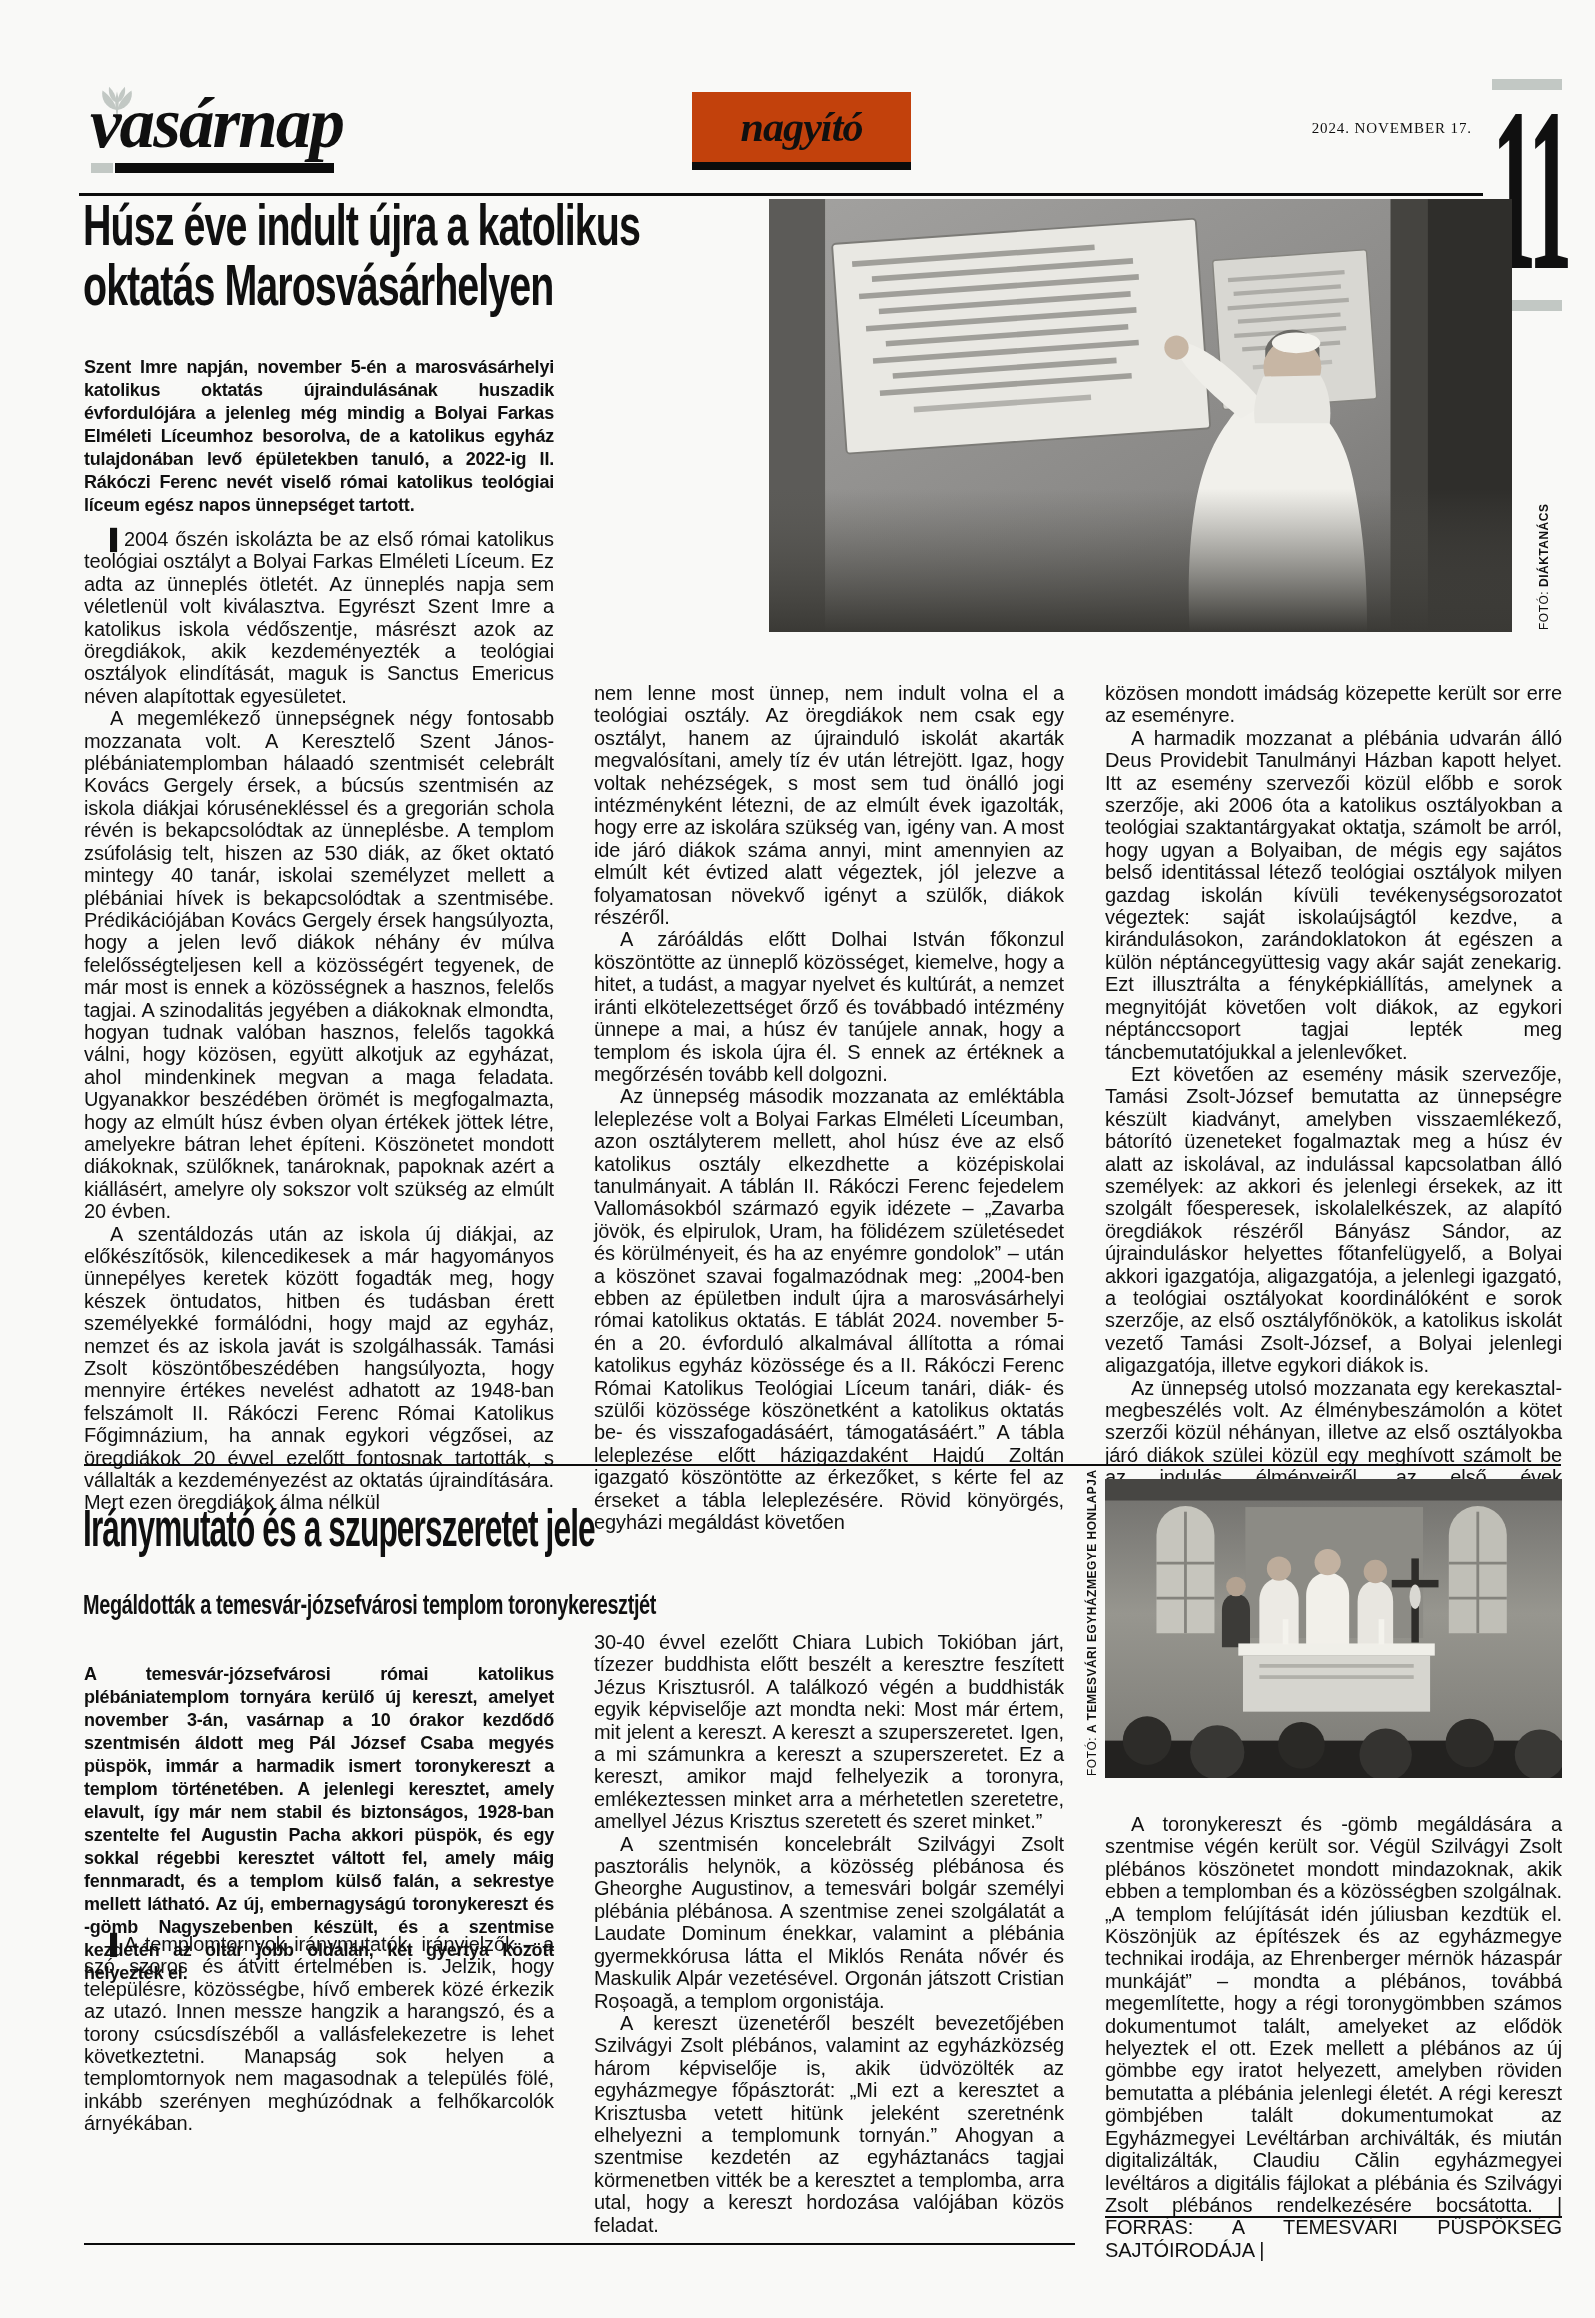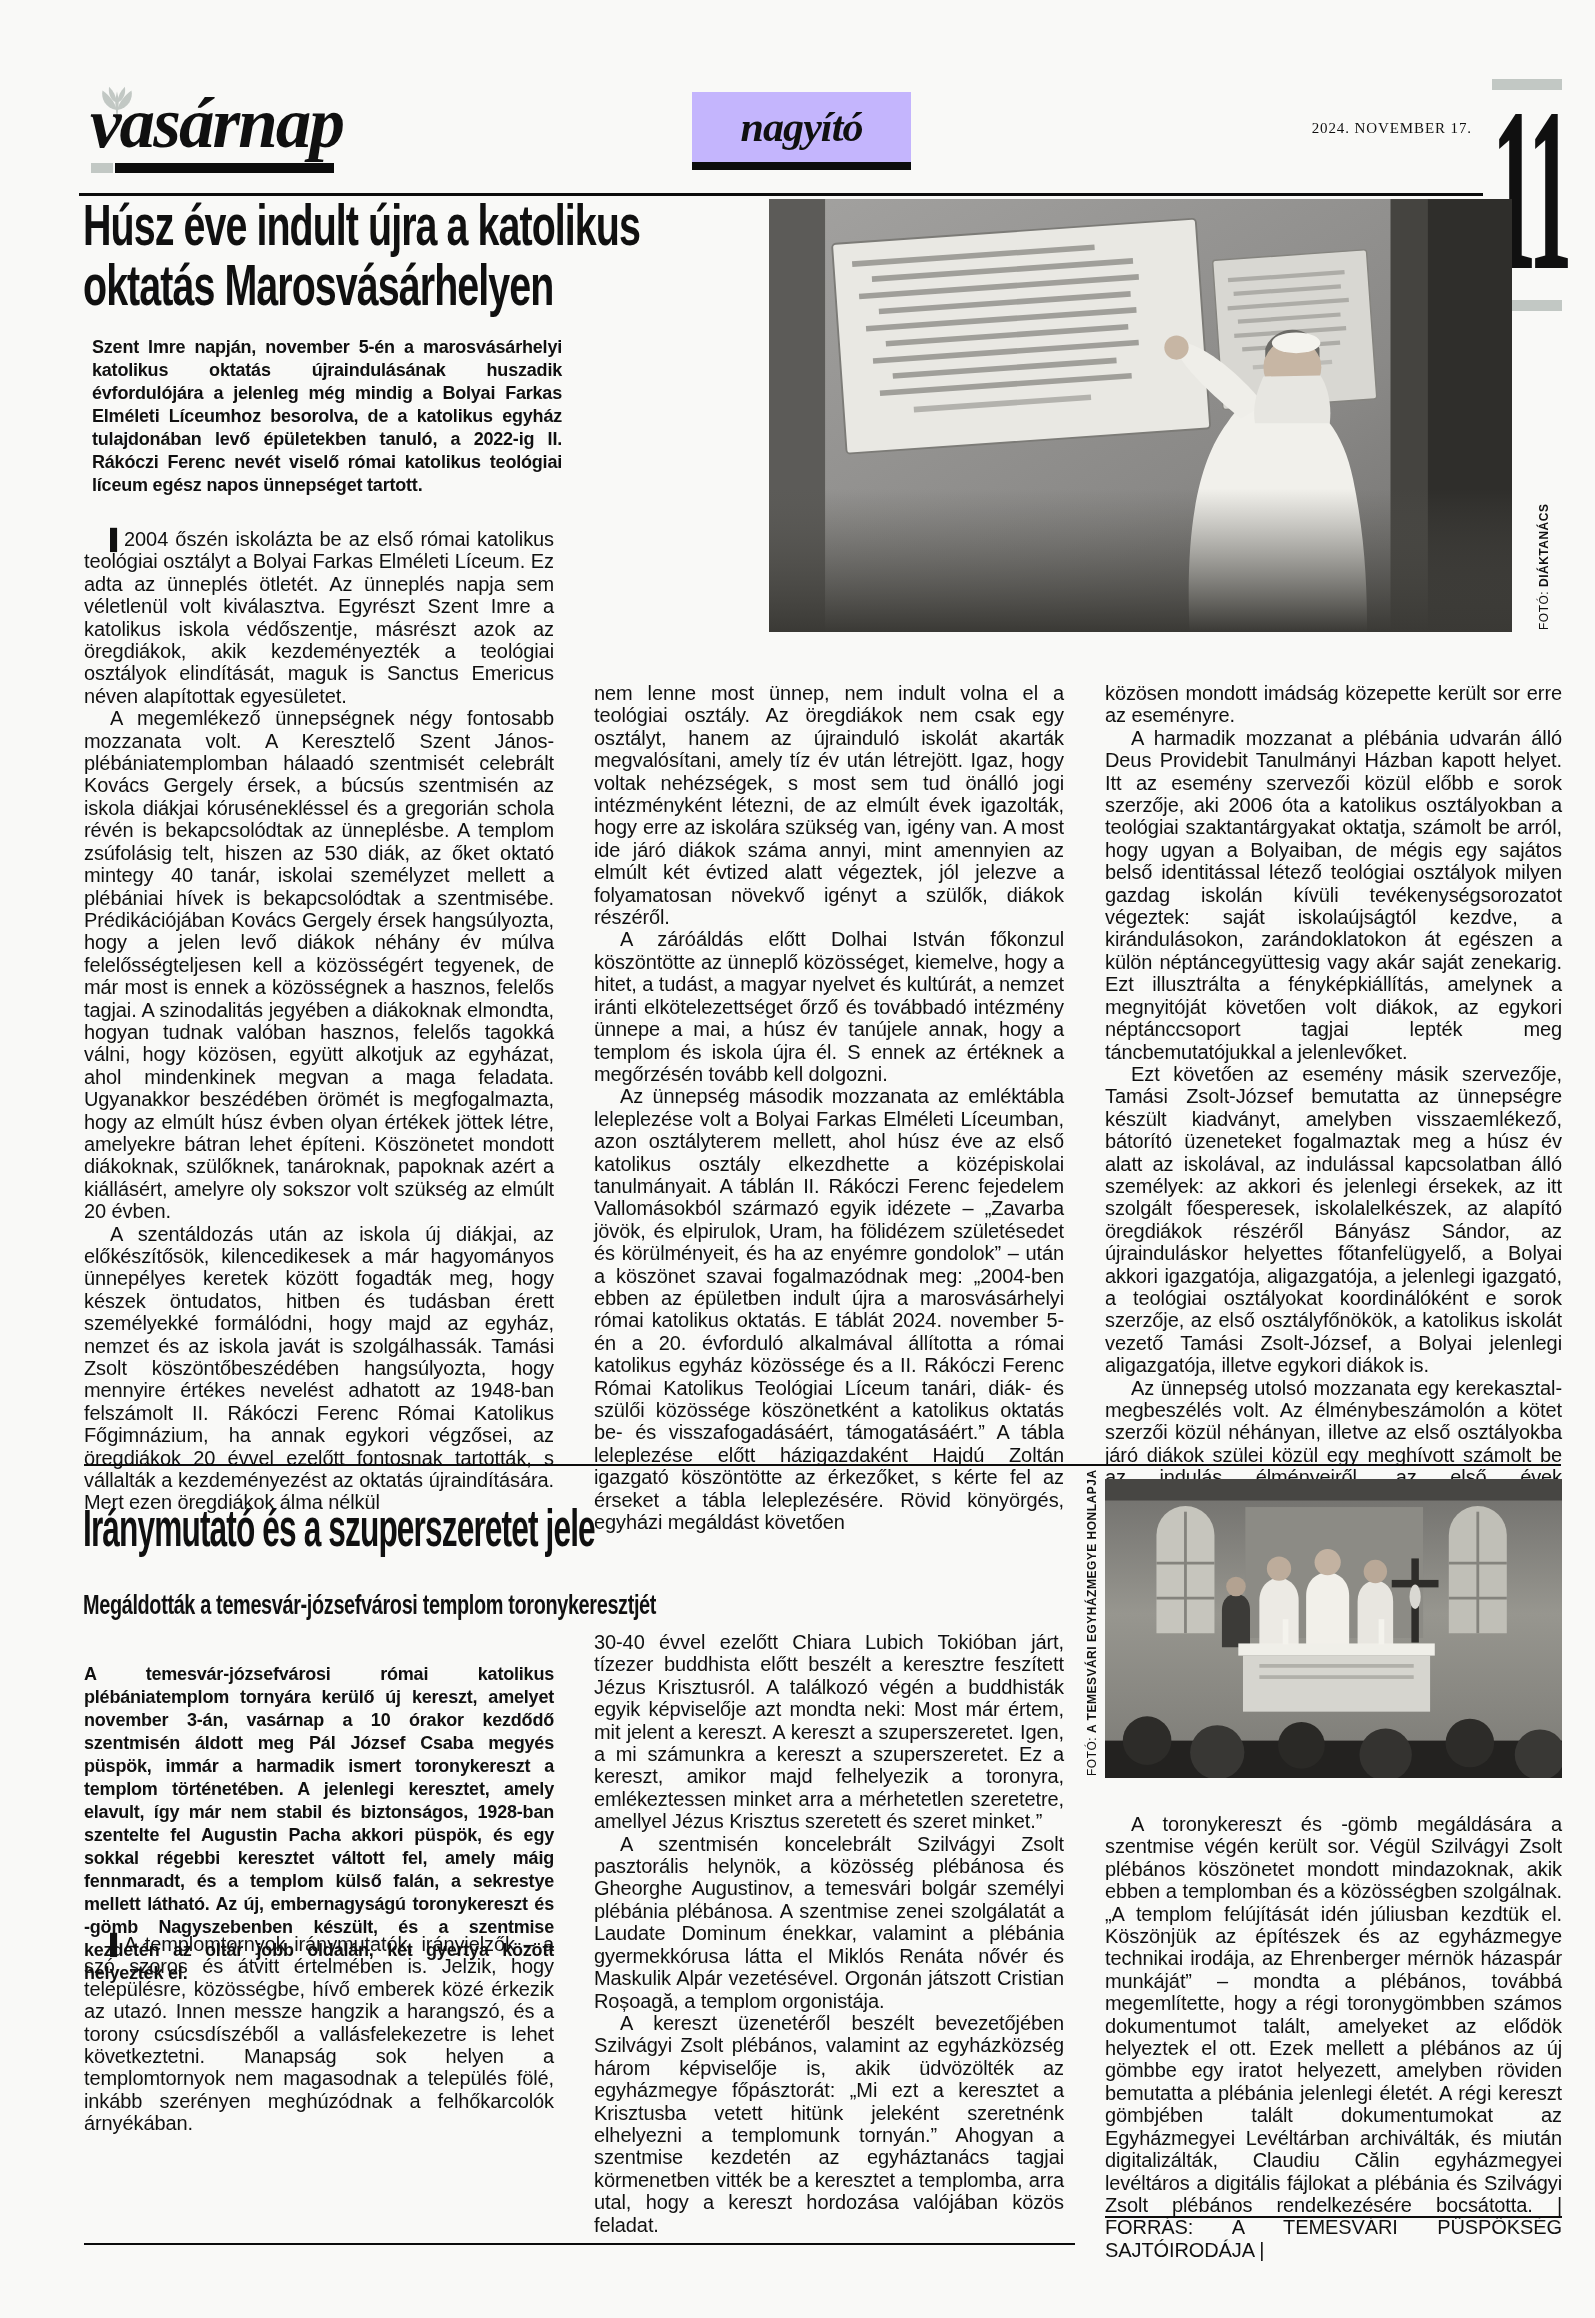--- a/index.html
+++ b/index.html
@@ -12,21 +12,21 @@
   .masthead-ornament { position:absolute; left:96px; top:82px; }
   .masthead-text {
     position:absolute; left:90px; top:84px;
     font-family:"Liberation Serif", serif; font-style:italic; font-weight:bold;
     font-size:71px; line-height:79px; letter-spacing:-1.9px;
   }
   .masthead-sq { position:absolute; left:91px; top:163px; width:22.4px; height:10.3px; background:#c2c8c4; }
   .masthead-bar { position:absolute; left:115px; top:163px; width:219px; height:10.3px; background:#0c0c0c; }
   .section-box {
     position:absolute; left:692px; top:92px; width:219px; height:70px;
-    background:#c4b5fd; display:flex; align-items:center; justify-content:center;
+    background:#c2410c; display:flex; align-items:center; justify-content:center;
   }
   .section-box span {
     font-family:"Liberation Serif", serif; font-style:italic; font-weight:bold;
     font-size:42px; letter-spacing:-0.9px;
   }
   .section-bar { position:absolute; left:692px; top:162px; width:219px; height:8.4px; background:#0c0c0c; }
   .date-text {
     position:absolute; left:1145px; top:120px; width:327px; text-align:right;
     font-family:"Liberation Serif", serif; font-size:15px; letter-spacing:0.9px;
   }
@@ -55,21 +55,21 @@
     position:absolute; left:83px; top:1588px; width:981px;
     font-weight:bold; font-size:28px; line-height:33px; letter-spacing:-0.5px;
     transform:scaleX(0.71); transform-origin:0 0;
   }
 
   
   .lead {
     position:absolute; font-weight:bold; font-size:18px; line-height:23px;
     text-align:justify; letter-spacing:-0.2px;
   }
-  .lead1 { left:84px; top:336px; width:470px;margin-left:8px; }
+  .lead1 { left:84px; top:356px; width:470px; }
   .lead2 { left:84px; top:1631px; width:470px;margin-top:32px; }
   .coltext { position:absolute; font-size:20px; line-height:22.4px; text-align:justify; letter-spacing:-0.1px; }
   .coltext p { margin:0; text-indent:26px; }
   .coltext.cont p:first-child { text-indent:0; }
   .a1c1 { left:84px;  top:528px; width:470px; }
   .a1c2 { left:594px; top:682px; width:470px; }
   .a1c3 { left:1105px; top:682px; width:457px; }
   .a2c1b { left:84px;  top:1933px; width:470px; }
   .a2c2  { left:594px; top:1631px; width:470px; }
   .a2c3  { left:1105px; top:1797px; width:457px;margin-top:16px; }

